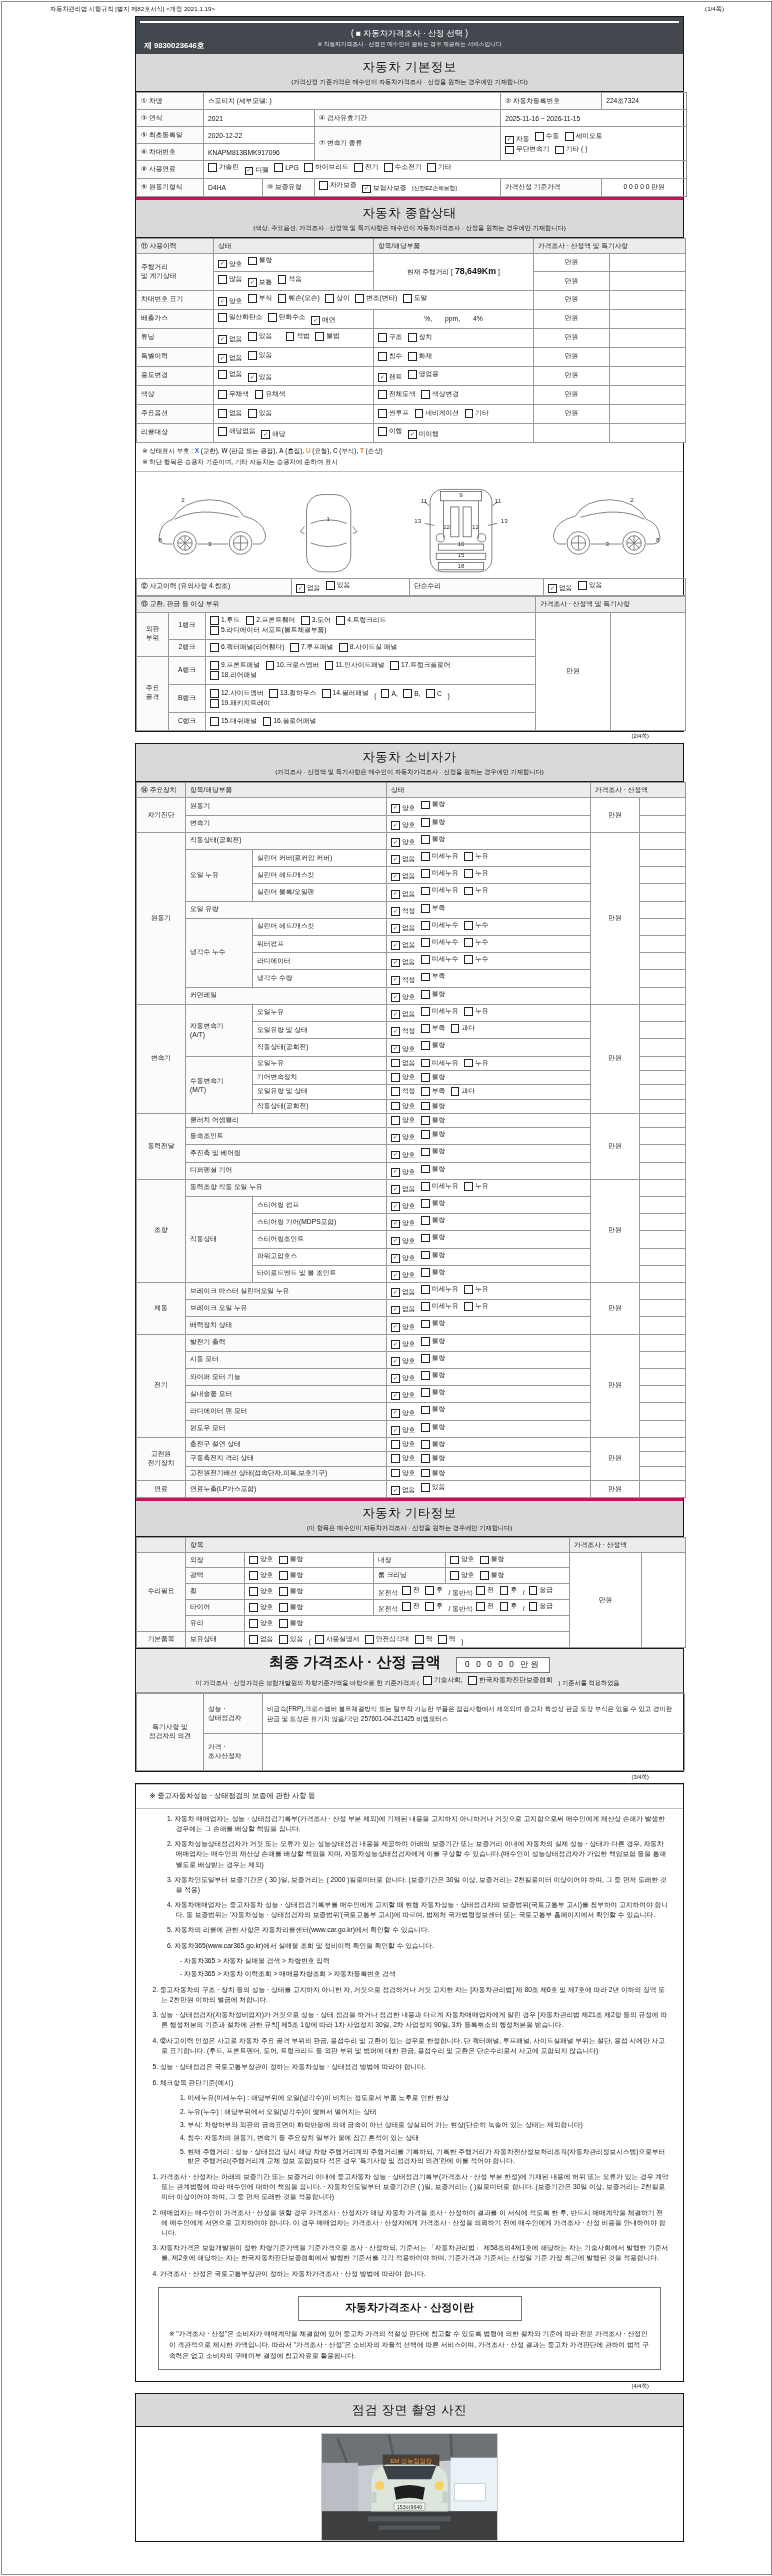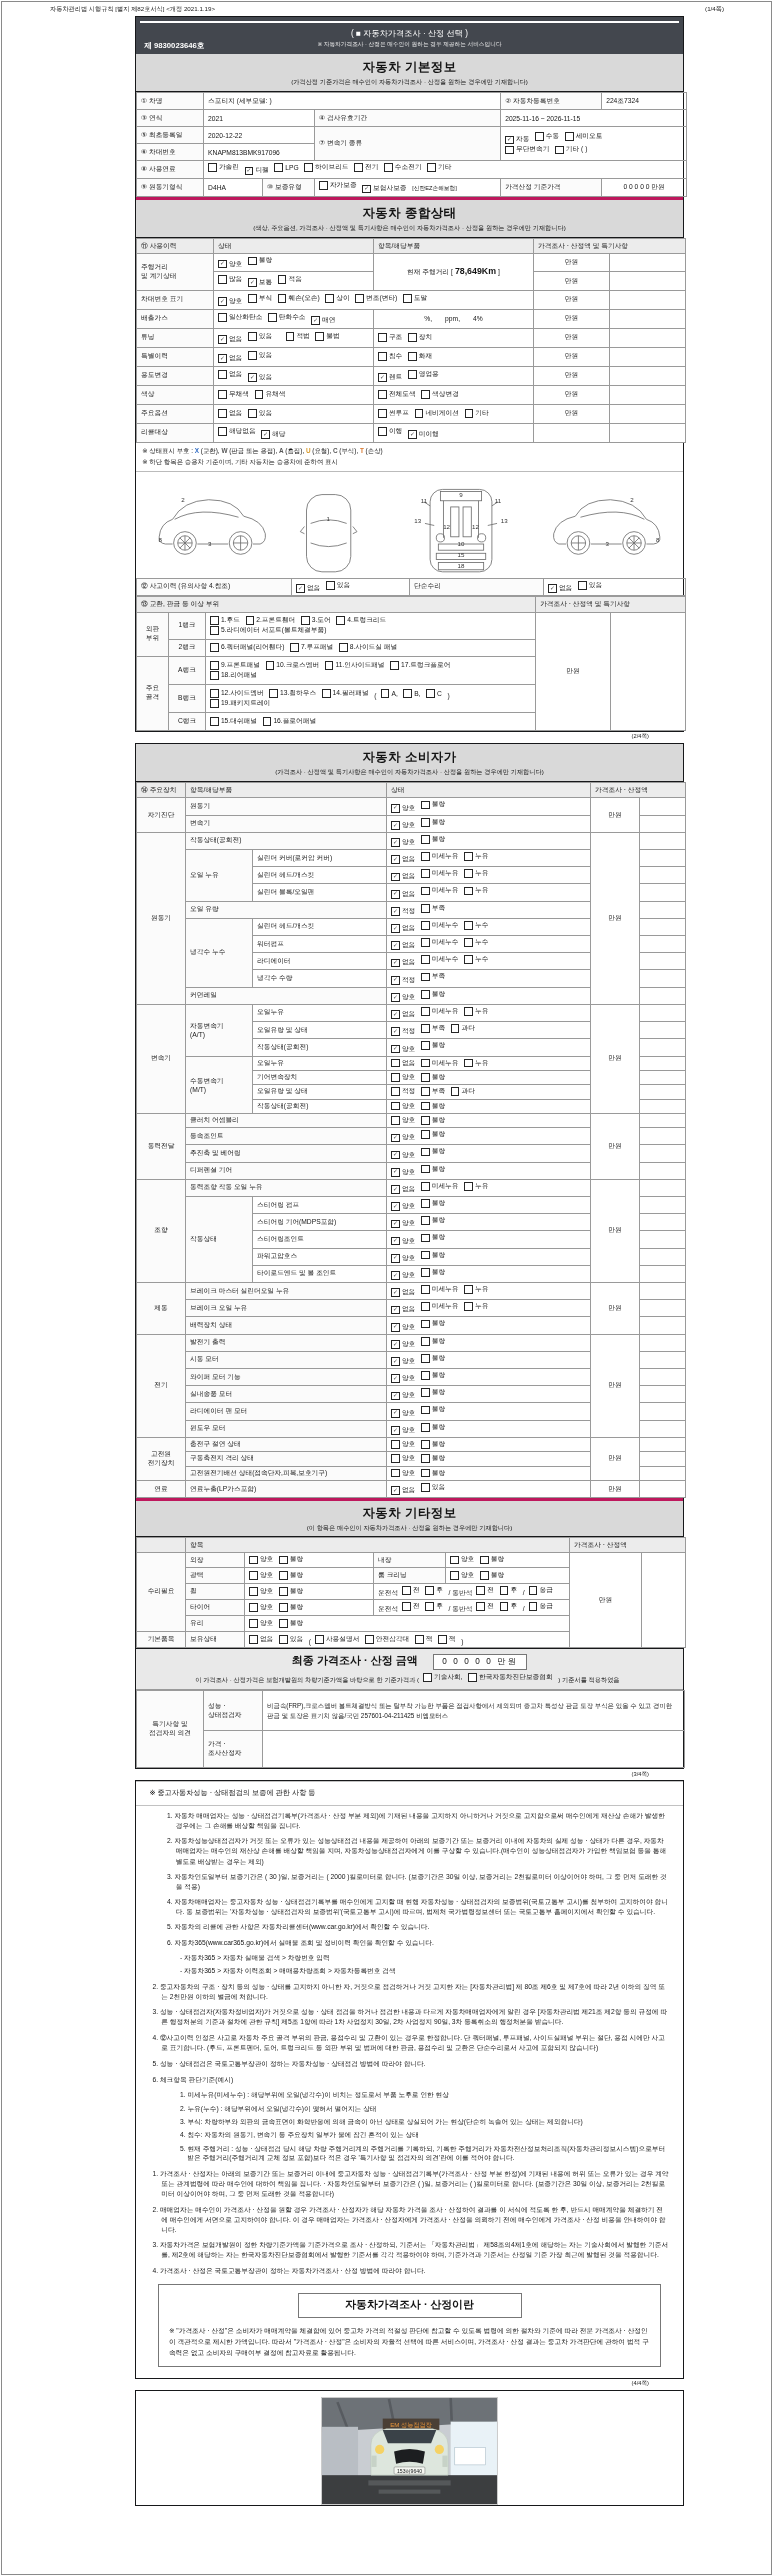--- a/index.html
+++ b/index.html
@@ -14,21 +14,21 @@
   
   .dark{background:#43474e;color:#fff;position:relative;padding:2.6px 0 4.6px}
   .dark .rule{height:2.6px;background:#fff;margin:1.5px 4.1px 4.6px}
   .t1{text-align:center;font-size:15px;font-weight:bold;letter-spacing:0.5px}
   .t2{text-align:center;font-size:8.2px;margin-top:2.6px}
   .t3{text-align:center;font-size:5.7px;margin-top:2.1px;color:#f0f0f0}
   .docno{position:absolute;left:8.2px;bottom:2.6px;font-size:7.7px;font-weight:bold}
 
   .sec-head{background:#d9d9d9;text-align:center;padding:5.2px 0 4.1px;border-top:3px solid #be185d;border-bottom:1px solid #17181a}
   .sec-head.first{border-top:none}
-  .st{font-size:12.4px;font-weight:bold;letter-spacing:0.5px}
+  .st{font-size:12.4px;font-weight:normal;letter-spacing:0.5px}
   .ss{font-size:6.2px;margin-top:2.1px}
 
   table{border-collapse:collapse;width:100%;table-layout:fixed}
   td{border:0.5px solid #9a9a9a;font-size:6.7px;padding:1.5px 4.1px;vertical-align:middle;word-break:keep-all;overflow:hidden}
   tr{page-break-inside:avoid}
   .lab{background:#fbfbfb}
   .cntr{text-align:center}
   .hdr td{background:#ececec;font-size:6.7px}
   .gcell{background:#fbfbfb;text-align:center;white-space:pre-line}
   .pcell{text-align:center}
@@ -56,21 +56,21 @@
   .n-h{padding:6.7px 13.4px;border-bottom:0.5px solid #c2c2c2;border-top:0.5px solid #c2c2c2;font-size:7.2px;margin-top:-0.5px}
   .n-l1{margin:5.7px 14.4px 5.7px 16.5px;padding-left:8.8px;text-indent:-8.8px;font-size:6.7px;line-height:1.5}
   .n-l2{margin:5.2px 14.4px 5.2px 31px;padding-left:8.8px;text-indent:-8.8px;font-size:6.7px;line-height:1.5}
   .n-l3{margin:3.6px 14.4px 3.6px 44px;padding-left:7.2px;text-indent:-7.2px;font-size:6.7px;line-height:1.45}
   .nbox{border:0.5px solid #777;margin:8.2px 21.6px 10.3px;padding:0 10.3px 8.2px}
   .nbox-title{width:222px;margin:7.2px auto 7.2px;border:0.5px solid #777;text-align:center;font-size:10.8px;font-weight:bold;padding:4.6px 0;background:#fff}
   .nbox-text{font-size:6.7px;line-height:1.65}
 
   
   .pricestrip{background:#e9e9e9;border-top:1px solid #17181a;border-bottom:0.5px solid #9a9a9a;padding:3.6px 0 4.1px;text-align:center}
-  .pricestrip .pl{font-size:11px;font-weight:bold;margin-right:13px}
+  .pricestrip .pl{font-size:15px;font-weight:bold;margin-right:13px}
   .pricestrip .pv{display:inline-block;border:0.5px solid #777;background:#fff;padding:1.5px 8.2px;font-size:8.2px;letter-spacing:2.1px}
   .pricestrip .pn{font-size:6.2px;margin-top:3.1px}
 
   
   .photo{display:block;margin:6.2px auto 0;border:0.5px solid #ccc}
 </style>
 </head>
 <body>
 
 <div class="frame"></div>
@@ -1383,20 +1383,23 @@
       </div>
   <div class="nbox">
     <div class="nbox-title">자동차가격조사 · 산정이란</div>
     <div class="nbox-text">※ "가격조사 · 산정"은 소비자가 매매계약을 체결함에 있어 중고차 가격의 적절성 판단에 참고할 수 있도록 법령에 의한 절차와 기준에 따라 전문 가격조사 · 산정인이 객관적으로 제시한 가액입니다. 따라서 "가격조사 · 산정"은 소비자의 자율적 선택에 따른 서비스이며, 가격조사 · 산정 결과는 중고차 가격판단에 관하여 법적 구속력은 없고 소비자의 구매여부 결정에 참고자료로 활용됩니다.</div>
   </div>
 </div>
 
 <div class="marker" style="margin-right:-52px">(4/4쪽)</div>
 
 <div class="block">
+  <div class="sec-head first" style="padding:8.2px 0 7.2px">
+    <div class="st">점검 장면 촬영 사진</div>
+  </div>
 
   <svg class="photo" width="175" height="106" viewBox="0 0 340 206">
     <rect width="340" height="206" fill="#c9cdd2"></rect>
     <polygon points="0,0 340,0 340,46 0,66" fill="#6d7277"></polygon>
     <line x1="30" y1="8" x2="50" y2="60" stroke="#575b60" stroke-width="5"></line>
     <line x1="130" y1="2" x2="140" y2="50" stroke="#575b60" stroke-width="5"></line>
     <line x1="250" y1="0" x2="252" y2="44" stroke="#575b60" stroke-width="5"></line>
     <rect x="118" y="40" width="110" height="22" fill="#4a3f35"></rect>
     <text x="173" y="56" text-anchor="middle" font-size="12" fill="#e8963c" font-family="Liberation Sans,sans-serif">EM 성능점검장</text>
     <rect x="250" y="46" width="90" height="110" fill="#e9f2f7"></rect>

